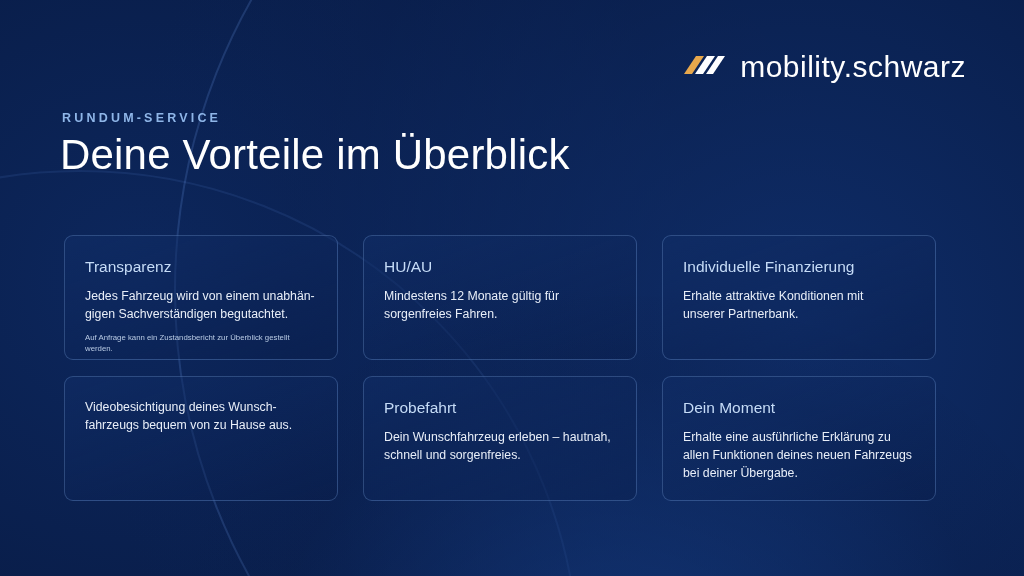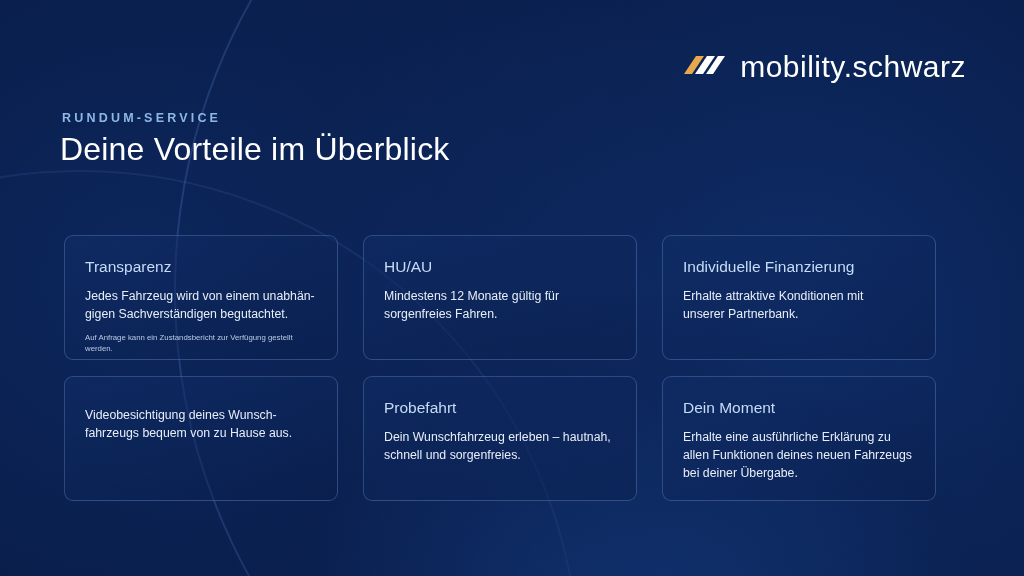--- a/index.html
+++ b/index.html
@@ -78,21 +78,21 @@
     color: #8fb6e8;
     font-size: 12.5px;
     letter-spacing: 3.2px;
     text-transform: uppercase;
     font-weight: bold;
   }
   .title {
     position: absolute;
     left: 60px; top: 131px;
     color: #ffffff;
-    font-size: 32px;
+    font-size: 42px;
     font-weight: 400;
     letter-spacing: 0.2px;
     white-space: nowrap;
   }
 
   
   .grid {
     position: absolute;
     left: 64px; top: 235px;
     width: 872px;
@@ -114,21 +114,20 @@
     color: #c6dcf7;
     font-size: 15.5px;
     font-weight: 400;
     margin-bottom: 12px;
   }
   .card-body {
     color: #e8eef8;
     font-size: 12.3px;
     line-height: 1.45;
     white-space: pre-line;
-    margin-top: 8px;
   }
   .card-note {
     color: #b9cbe4;
     font-size: 7.8px;
     line-height: 1.4;
     margin-top: 9px;
   }
 </style>
 </head>
 <body>
@@ -154,21 +153,21 @@
 
   <div class="eyebrow">RUNDUM-SERVICE</div>
   <h1 class="title">Deine Vorteile im Überblick</h1>
 
   <div class="grid">
 
     <div class="card tall">
       <div class="card-title">Transparenz</div>
       <div class="card-body">Jedes Fahrzeug wird von einem unabhän-
 gigen Sachverständigen begutachtet.</div>
-      <div class="card-note">Auf Anfrage kann ein Zustandsbericht zur Verfügung gestellt werden.</div>
+      <div class="card-note">Auf Anfrage kann ein Zustandsbericht zur Überblick gestellt werden.</div>
     </div>
 
     <div class="card tall">
       <div class="card-title">HU/AU</div>
       <div class="card-body">Mindestens 12 Monate gültig für
 sorgenfreies Fahren.</div>
     </div>
 
     <div class="card tall">
       <div class="card-title">Individuelle Finanzierung</div>

